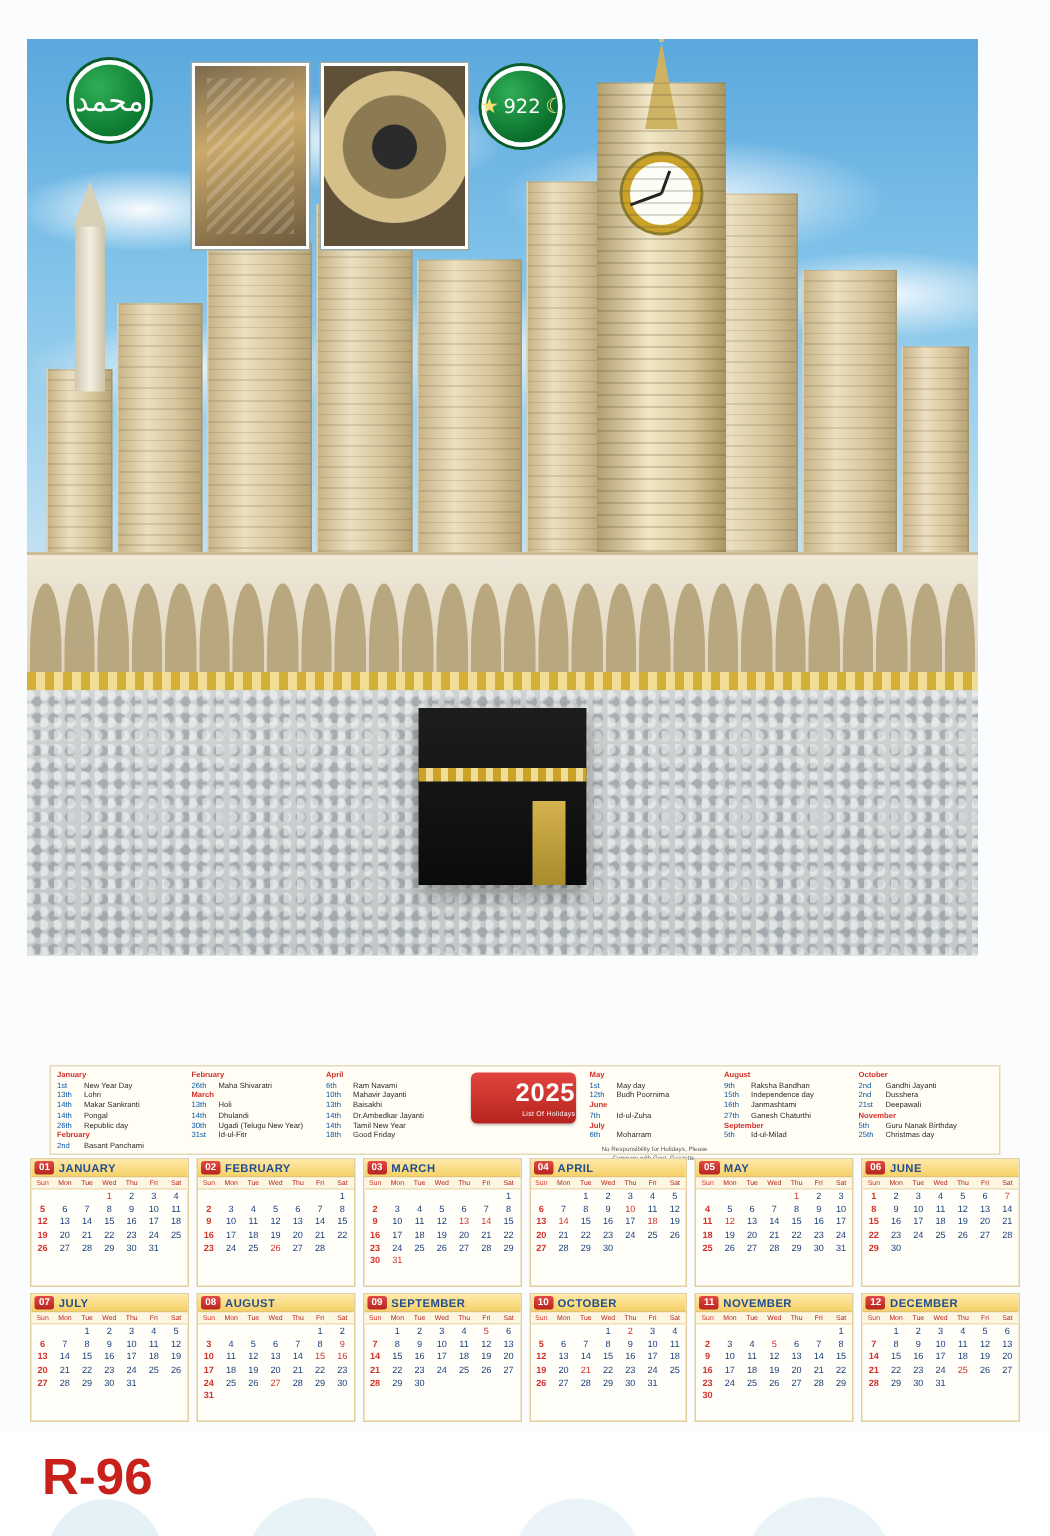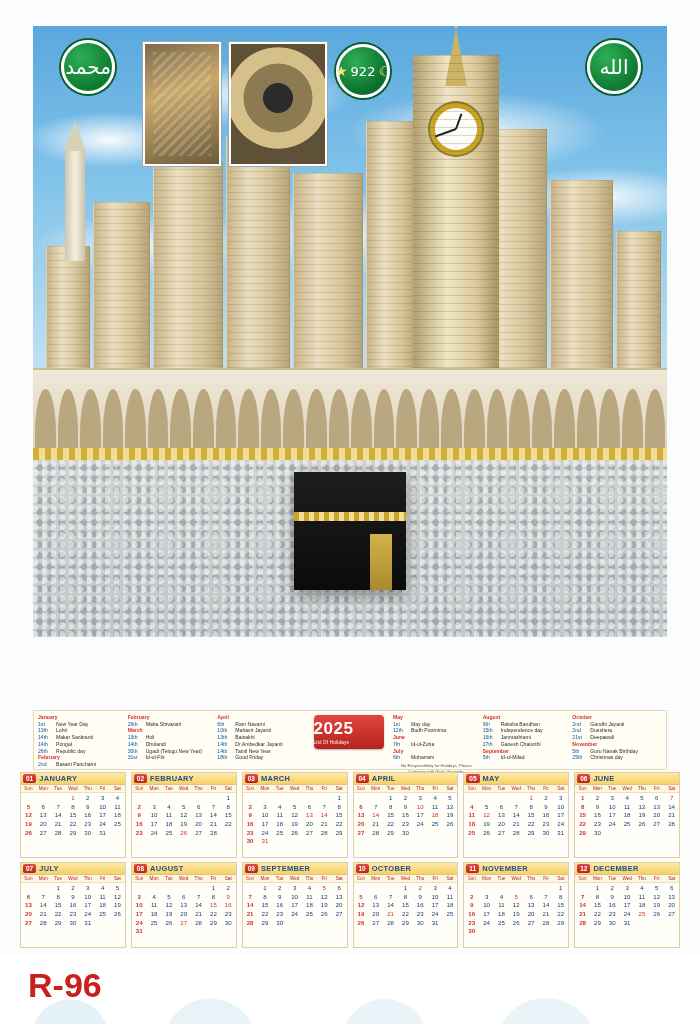--- a/index.html
+++ b/index.html
@@ -21,21 +21,21 @@
     background:
       radial-gradient(circle at 10% 120%, rgba(150,200,220,.25) 0 38px, transparent 39px),
       radial-gradient(circle at 30% 130%, rgba(150,200,220,.22) 0 46px, transparent 47px),
       radial-gradient(circle at 55% 125%, rgba(150,200,220,.2) 0 42px, transparent 43px),
       radial-gradient(circle at 78% 135%, rgba(150,200,220,.2) 0 50px, transparent 51px),
       #ffffff;
   }
 
   
   .art {
-    position: absolute; left: 33px; top: 26px;
+    position: absolute; left: 18px; top: 26px;
     width: 634px; height: 611px;
     overflow: hidden;
     background: linear-gradient(#5aa8de 0%, #7cc0e8 22%, #a8d6ef 45%, #cfe7f5 62%, #e3eef3 72%, #d9d6cb 100%);
   }
   .clouds {
     position: absolute; left:0; top:0; width:100%; height:62%;
     background:
       radial-gradient(ellipse 120px 40px at 12% 30%, rgba(255,255,255,.95), transparent 70%),
       radial-gradient(ellipse 150px 48px at 34% 18%, rgba(255,255,255,.9), transparent 70%),
       radial-gradient(ellipse 180px 55px at 70% 28%, rgba(255,255,255,.85), transparent 72%),
@@ -169,21 +169,21 @@
     display:flex; font-size:5.1px; line-height:1.32; color:#2b2b2b;
     padding:3px 4px 2px 4px;
   }
   .hcol{ flex:1 1 0; padding-right:3px; }
   .hcol.center{ flex:0 0 86px; display:flex; align-items:flex-start; justify-content:center; }
   .hmonth{ color:#d2322d; font-weight:bold; }
   .hrow{ display:flex; gap:3px; }
   .hrow .d{ width:15px; color:#0a57a8; }
   .hrow .n{ flex:1; }
   .year-badge{
-    width:70px; text-align:left; color:#fff;
+    width:70px; text-align:right; color:#fff;
     background:linear-gradient(#e2453f,#b5231e);
     border-radius:4px; padding:3px 0 2px; margin-top:1px;
     box-shadow:0 1px 2px rgba(0,0,0,.3);
   }
   .year-badge .y{ font-size:17px; font-weight:bold; letter-spacing:.5px; }
   .year-badge .sub{ font-size:4.6px; letter-spacing:.2px; }
   .disclaimer{ font-size:4.2px; color:#555; text-align:center; margin-top:2px; }
 
   
   .cal{
@@ -307,23 +307,20 @@
     <div class="inset one"></div>
     <div class="inset two"></div>
 
     <div class="emblem e1">
       <span>محمد</span>
     </div>
     <div class="emblem e2">
       <span class="star">★</span>
       <span>922</span>
       <span class="star">☾</span>
-    </div>
-    <div class="emblem e3">
-      <span>الله</span>
     </div>
   </div>
 
   <div class="holidays" id="holiday-list">
       <div class="hcol">
         <div class="hmonth">January</div>
         <div class="hrow">
           <span class="d">1st</span>
           <span class="n">New Year Day</span>
         </div>

